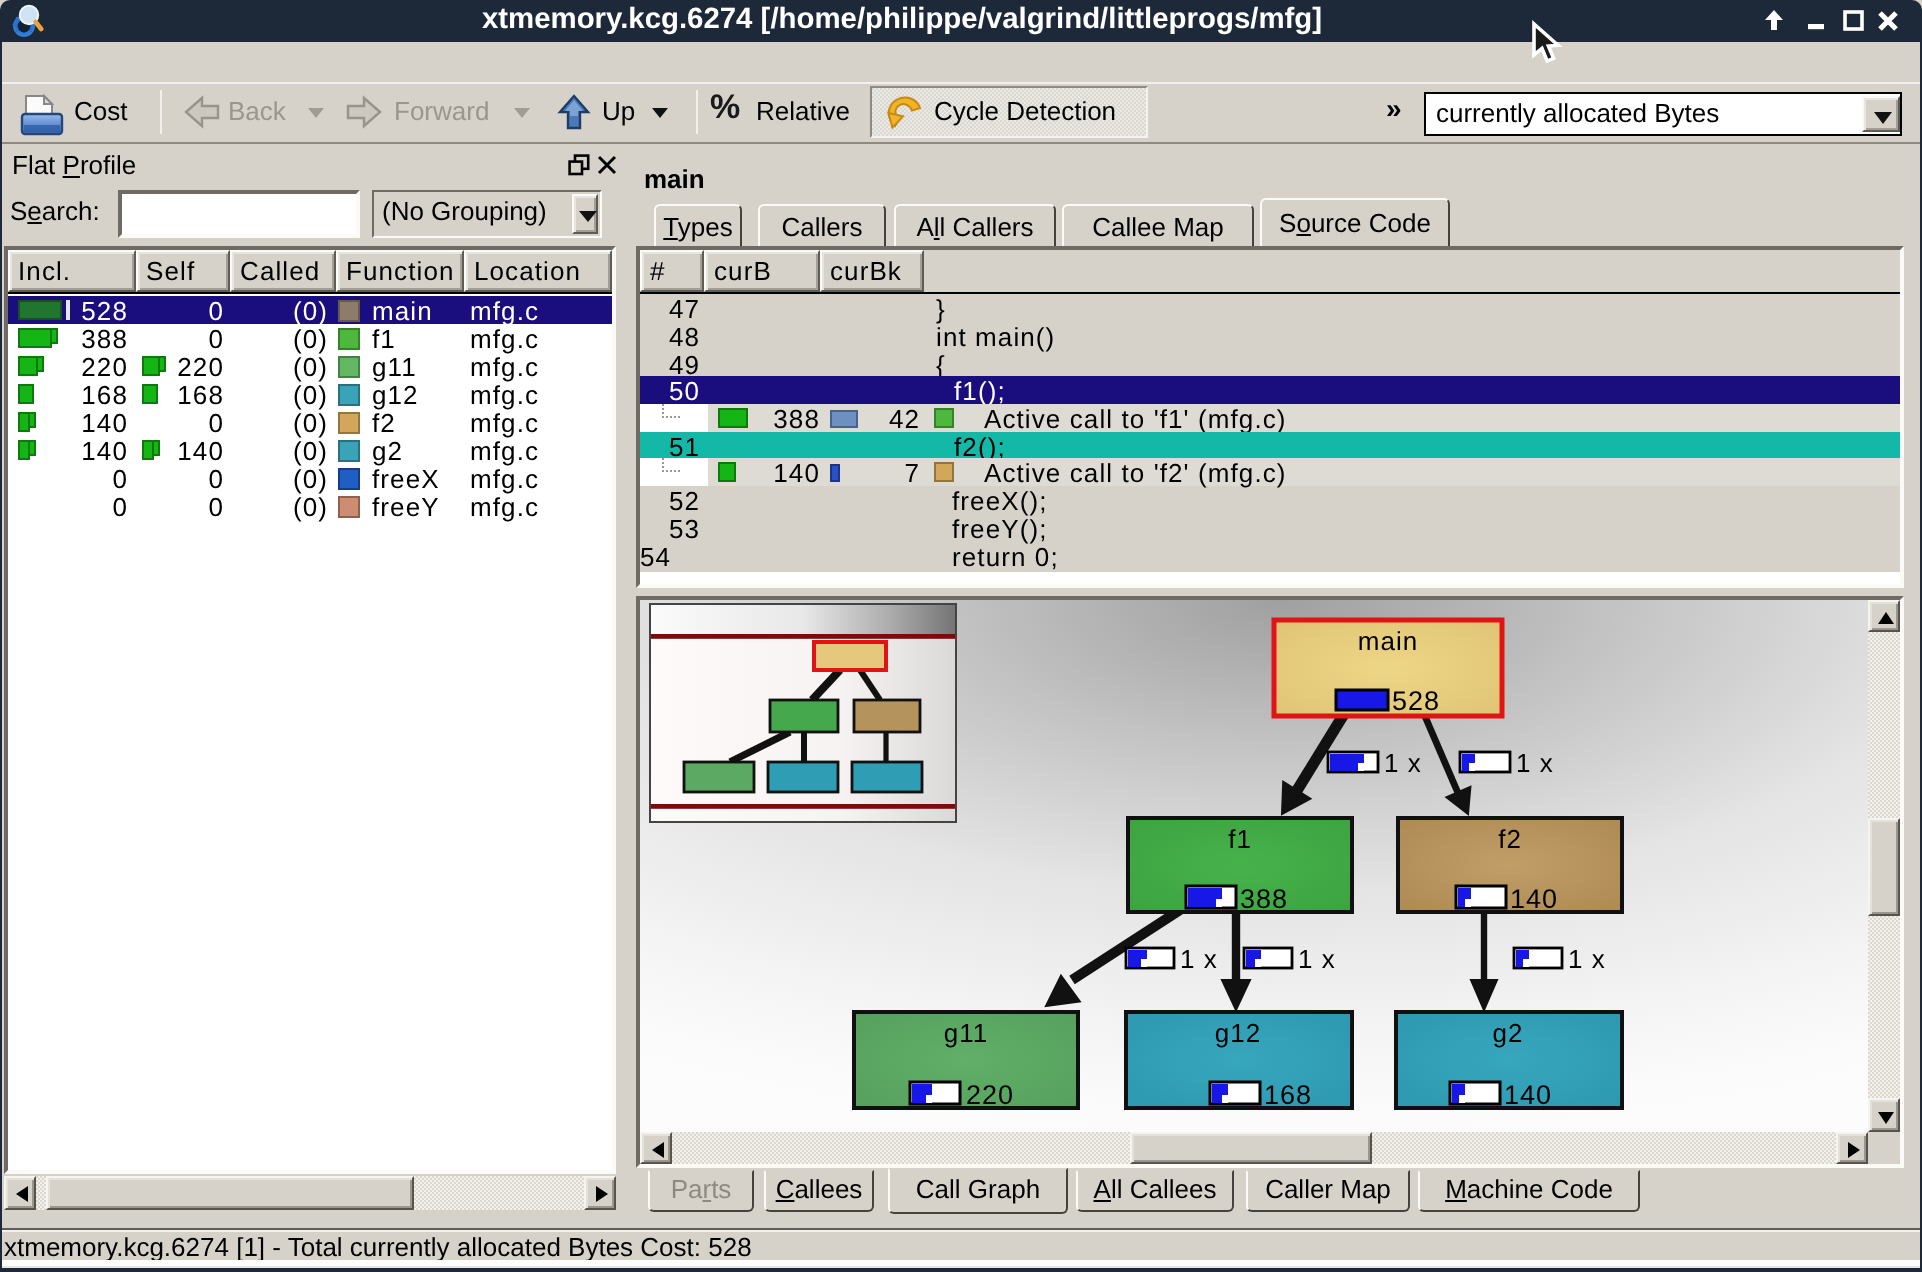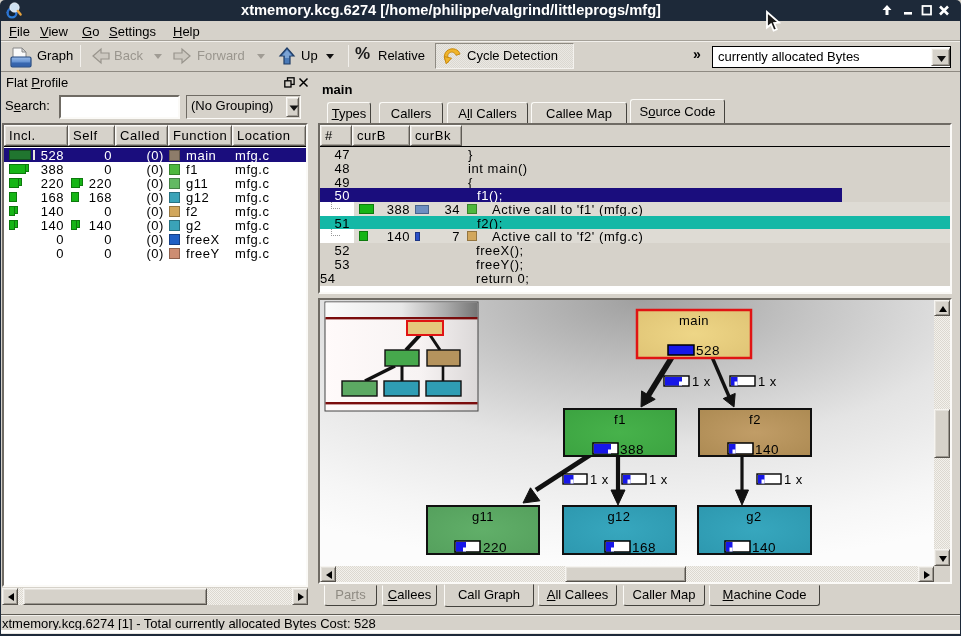--- a/index.html
+++ b/index.html
@@ -36,44 +36,37 @@
 <rect x="24" y="10" width="8" height="2.6" fill="#fff"></rect>
 <rect x="42.5" y="4" width="8.5" height="8.5" fill="none" stroke="#fff" stroke-width="1.8"></rect>
 <path d="M60 3.5 L68 11.5 M68 3.5 L60 11.5" stroke="#fff" stroke-width="2.6" transform="translate(0,1)"></path>
 </svg></div>
 
 <div class="abs" style="left:765px;top:10px;z-index:99;">
 <svg width="18" height="26" viewBox="0 0 18 26">
 <path d="M2 2 L2 17.5 L6 14.2 L8.6 20.6 L11.8 19.2 L9.2 13 L14 12.6 Z" fill="#1a1a1a" stroke="#fff" stroke-width="1.8"></path>
 </svg></div>
 
-<div class="abs" id="menubar" style="left:1px;top:21px;width:959px;height:20px;background:#d6d2ca;border-bottom:1px solid #a5a199;">
-<span class="abs" style="left:8px;top:3px;"><u>F</u>ile</span>
-<span class="abs" style="left:39px;top:3px;"><u>V</u>iew</span>
-<span class="abs" style="left:81px;top:3px;"><u>G</u>o</span>
-<span class="abs" style="left:108px;top:3px;"><u>S</u>ettings</span>
-<span class="abs" style="left:172px;top:3px;"><u>H</u>elp</span>
-</div>
 
 <div class="abs" id="toolbar" style="left:1px;top:41px;width:959px;height:31px;background:#d6d2ca;border-top:1px solid #f2f0ec;border-bottom:1px solid #8e8a82;">
 
 <svg class="abs" style="left:9px;top:4px" width="23" height="23" viewBox="0 0 23 23">
 <defs>
           <linearGradient id="drw" x1="0" y1="0" x2="0" y2="1">
 <stop offset="0" stop-color="#9cbce8"></stop>
             <stop offset="0.5" stop-color="#6492d2"></stop>
             <stop offset="1" stop-color="#3c6cb4"></stop>
           </linearGradient>
         </defs>
 <path d="M3 2 L12 2 L16 6 L16 14 L3 14 Z" fill="#fbfbfb" stroke="#888" stroke-width="1"></path>
 <path d="M12 2 L12 6 L16 6 Z" fill="#d8d8d8" stroke="#888" stroke-width="1"></path>
 <rect x="1" y="11" width="20" height="10" rx="1.5" fill="url(#drw)" stroke="#24487e" stroke-width="1.2"></rect>
 <rect x="2" y="16.5" width="18" height="3.5" fill="#2f5ea8" opacity="0.8"></rect>
 </svg>
-<span class="abs" style="left:36px;top:6px;">Graph</span>
+<span class="abs" style="left:36px;top:6px;">Cost</span>
 <div class="abs" style="left:79px;top:3px;width:1px;height:22px;background:#9a968e;border-right:1px solid #f2f0ec;"></div>
 
 <svg class="abs" style="left:90px;top:4px" width="20" height="20" viewBox="0 0 20 20">
 <path d="M2 10 L10 3 L10 7 L18 7 L18 13 L10 13 L10 17 Z" fill="#ccc8c0" stroke="#98948c" stroke-width="1.2"></path>
 </svg>
 <span class="abs" style="left:113px;top:6px;color:#9a968e;">Back</span>
 <svg class="abs" style="left:152px;top:11px" width="10" height="7">
         <path d="M1 1 L9 1 L5 6 Z" fill="#a09c94"></path>
       </svg>
 
@@ -278,31 +271,31 @@
         <span class="abs" style="left:148px;">}</span>
       </div>
 <div class="abs" style="left:0;top:36px;width:630px;height:14px;">
         <span class="abs" style="left:0;width:32px;text-align:right;padding-right:2px;">48</span>
         <span class="abs" style="left:148px;">int main()</span>
       </div>
 <div class="abs" style="left:0;top:50px;width:630px;height:13px;">
         <span class="abs" style="left:0;width:32px;text-align:right;padding-right:2px;">49</span>
         <span class="abs" style="left:148px;">{</span>
       </div>
-<div class="abs" style="left:0;top:63px;width:522px;height:14px;background:#1a0d7d;color:#fff;">
+<div class="abs" style="left:0;top:63px;width:630px;height:14px;background:#1a0d7d;color:#fff;">
         <span class="abs" style="left:0;width:32px;text-align:right;padding-right:2px;">50</span>
         <span class="abs" style="left:157px;">f1();</span>
       </div>
 <div class="abs" style="left:0;top:77px;width:630px;height:14px;background:#dedbd4;">
   <div class="abs" style="left:0;top:0;width:34px;height:14px;background:#fff;"></div>
   <div class="abs" style="left:11px;top:0px;width:9px;height:7px;border-left:1px dotted #999;border-bottom:1px dotted #999;"></div>
   <div class="abs" style="left:39px;top:2px;width:15px;height:10px;background:#16b516;border:1px solid #0d7a0d;"></div>
   <div class="abs" style="left:56px;top:0;width:34px;text-align:right;">388</div>
   <div class="abs" style="left:95px;top:3px;width:14px;height:9px;background:#6d8fc2;border:1px solid #47638c;"></div>
-  <div class="abs" style="left:108px;top:0;width:32px;text-align:right;">34</div>
+  <div class="abs" style="left:108px;top:0;width:32px;text-align:right;">42</div>
   <div class="abs" style="left:147px;top:2px;width:10px;height:10px;background:#4eb83e;border:1px solid #35822a;"></div>
   <div class="abs" style="left:172px;top:0;">Active call to 'f1' (mfg.c)</div>
 </div>
 <div class="abs" style="left:0;top:91px;width:630px;height:13px;background:#14b8a6;">
         <span class="abs" style="left:0;width:32px;text-align:right;padding-right:2px;">51</span>
         <span class="abs" style="left:157px;">f2();</span>
       </div>
 <div class="abs" style="left:0;top:104px;width:630px;height:14px;background:#dedbd4;">
   <div class="abs" style="left:0;top:0;width:34px;height:14px;background:#fff;"></div>
   <div class="abs" style="left:11px;top:0px;width:9px;height:7px;border-left:1px dotted #999;border-bottom:1px dotted #999;"></div>

